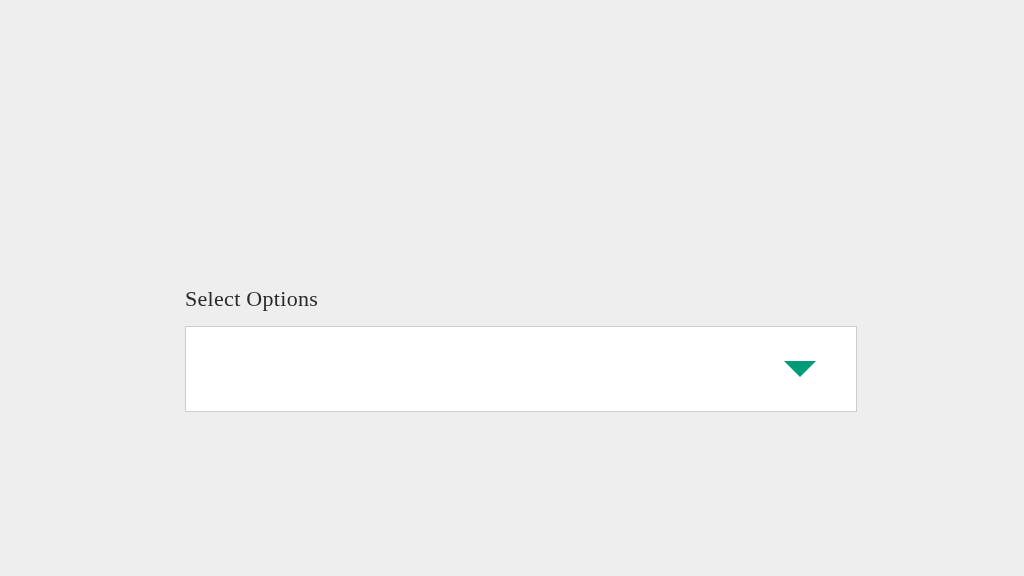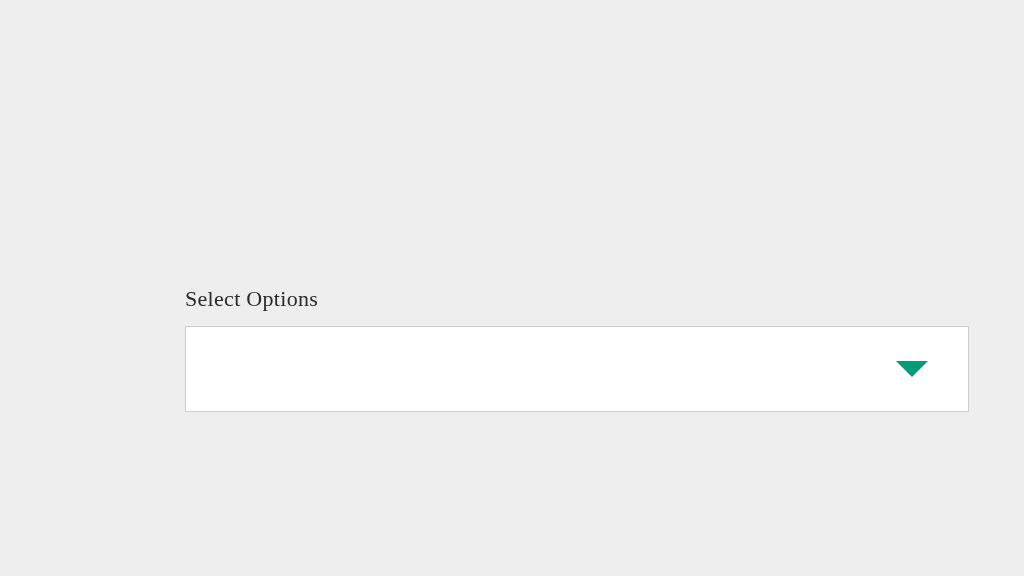--- a/index.html
+++ b/index.html
@@ -11,21 +11,21 @@
       width: 1024px;
       height: 576px;
       background-color: #eeeeee;
       font-family: Georgia, "Times New Roman", serif;
       position: relative;
     }
     .form-container {
       position: absolute;
       left: 185px;
       top: 286px;
-      width: 784px;
+      width: 672px;
     }
     .select-label {
       font-size: 22px;
       color: #2a2a2a;
       margin-bottom: 14px;
       font-weight: 400;
       letter-spacing: 0.3px;
     }
     .select-box {
       width: 100%;

